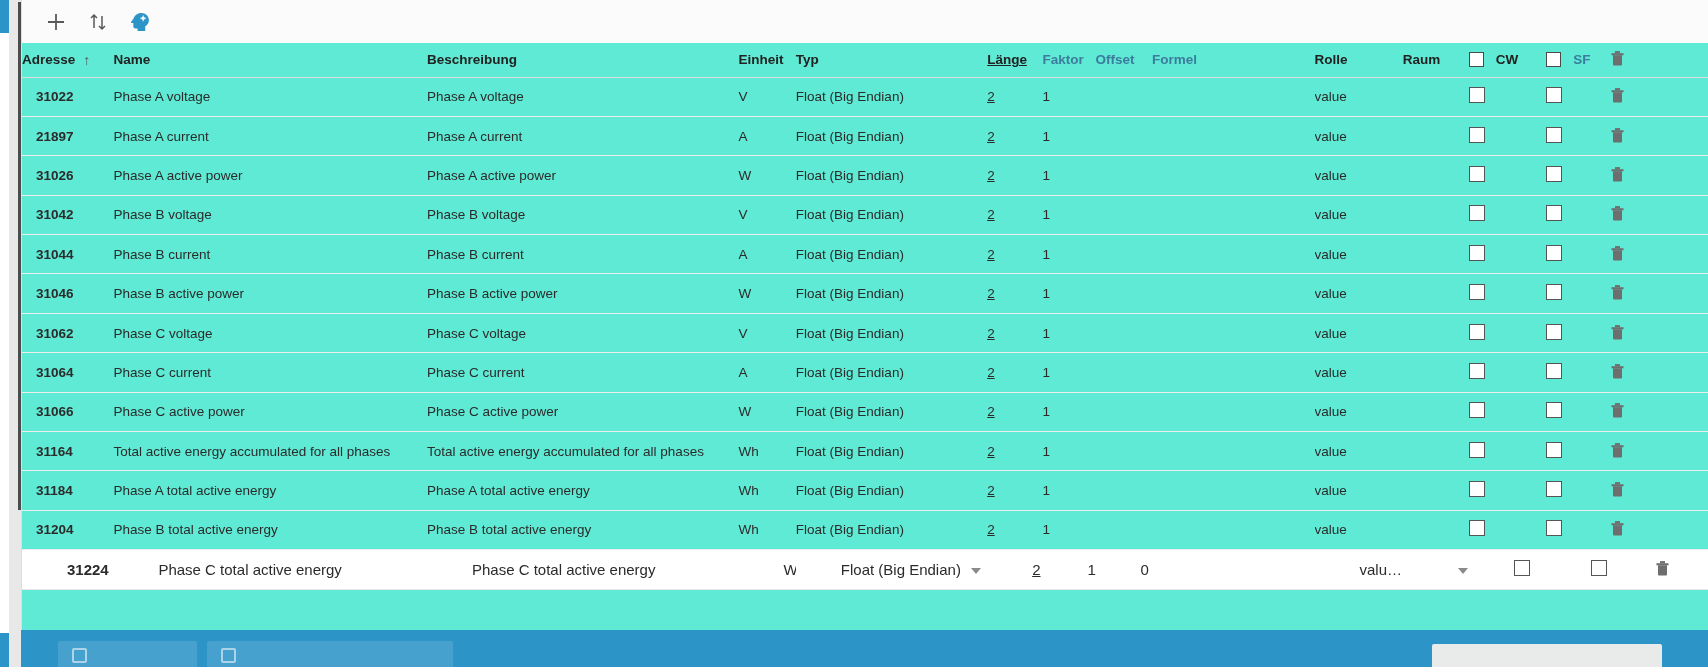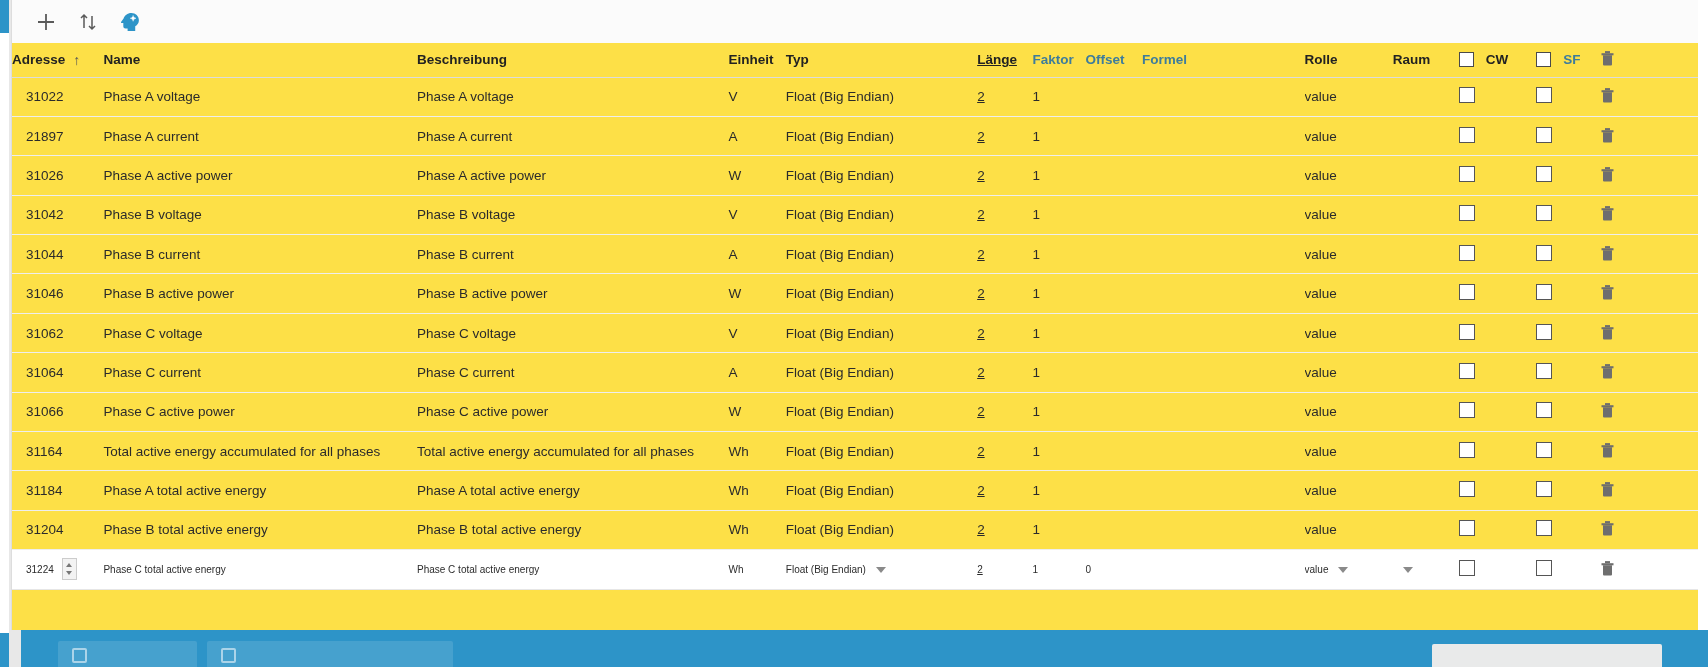--- a/index.html
+++ b/index.html
@@ -39,23 +39,23 @@
   }
   .scrollbar-thumb {
     position: absolute; left: 9px; top: 2px;
     width: 12px; height: 508px;
     background: #4c4c4c;
   }
 
   
   .panel {
     position: absolute;
-    left: 11px; top: 0;
+    left: 21px; top: 0;
     width: 1687px; height: 630px;
-    background: #fde047;
+    background: #5eead4;
     border-left: 1px solid #dddddd;
     overflow: hidden;
   }
 
   
   .toolbar {
     position: absolute; left: 0; top: 0;
     width: 100%; height: 43px;
     background: #fbfbfb;
     display: flex;
@@ -102,21 +102,21 @@
     vertical-align: middle;
     border-bottom: 1px solid #eeeeee;
     white-space: nowrap;
     overflow: hidden;
     text-overflow: ellipsis;
     color: #2b2b2b;
   }
   tbody tr:last-child td { border-bottom: 1px solid #e6e6e6; }
 
   
-  .c-addr   { width: 86px;  padding-left: 14px; }
+  .c-addr   { width: 86px;  padding-left: 14px; font-weight: bold; }
   .c-name   { width: 295px; padding-left: 0; }
   .c-desc   { width: 293px; }
   .c-unit   { width: 54px; margin-left: 32px; }
   .c-type   { width: 180px; }
   .c-len    { width: 52px; text-decoration: underline; }
   .c-fak    { width: 50px; }
   .c-off    { width: 53px; }
   .c-form   { width: 153px; }
   .c-rolle  { width: 83px; }
   .c-raum   { width: 62px; }
@@ -152,23 +152,24 @@
   }
 
   .trash {
     display: inline-block;
     cursor: pointer;
     line-height: 0;
   }
 
   
   tr.active-row td {
-    font-size: 10px;
+    font-size: 15px;
     background: #ffffff;
     border-bottom: none;
+    padding-left: 45px;
   }
   tr.active-row { outline: none; }
   .spinner {
     display: inline-block;
     width: 15px; height: 22px;
     border: 1px solid #cccccc;
     background: #f3f3f3;
     vertical-align: middle;
     margin-left: 8px;
     position: relative;

